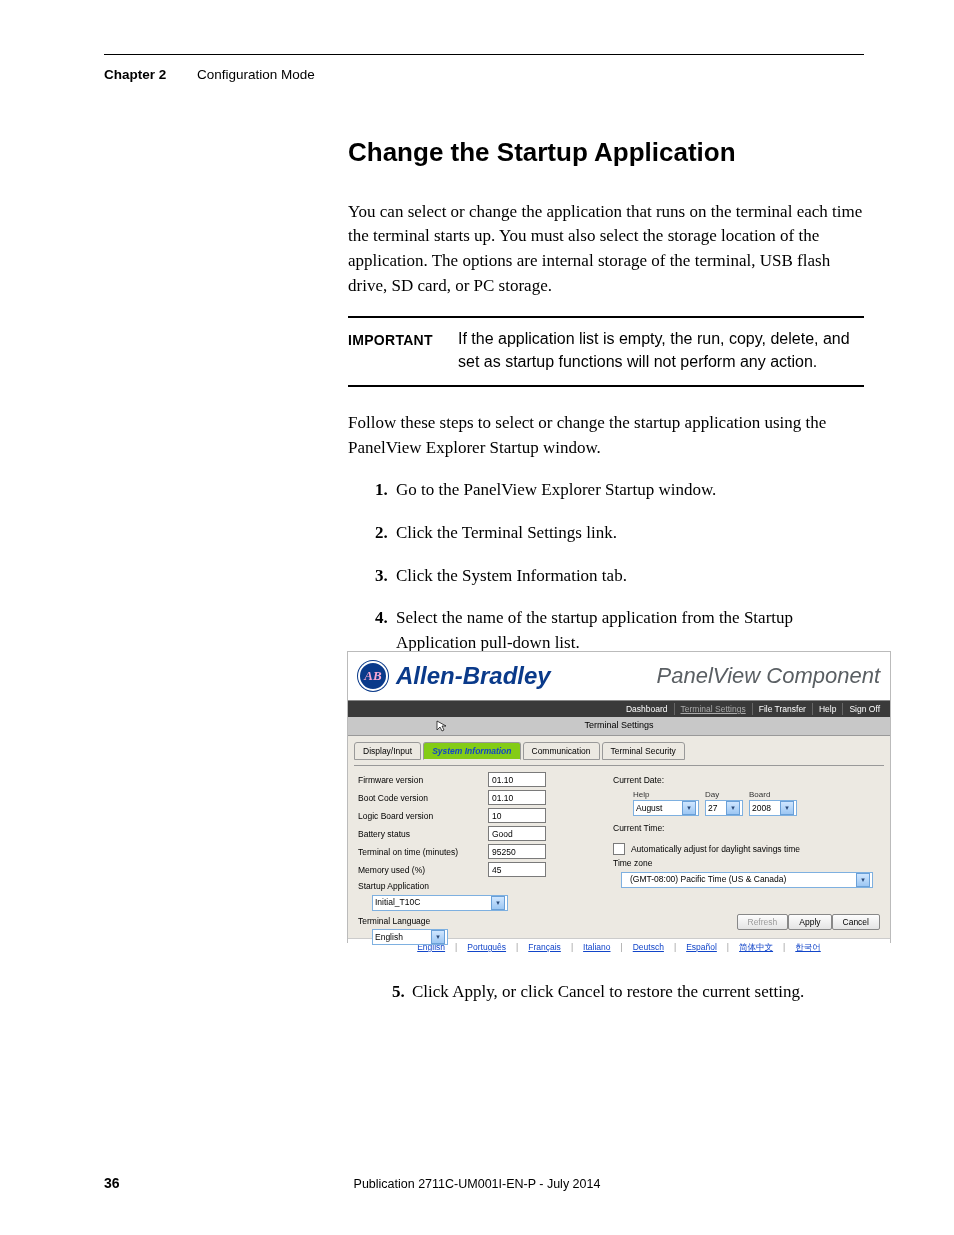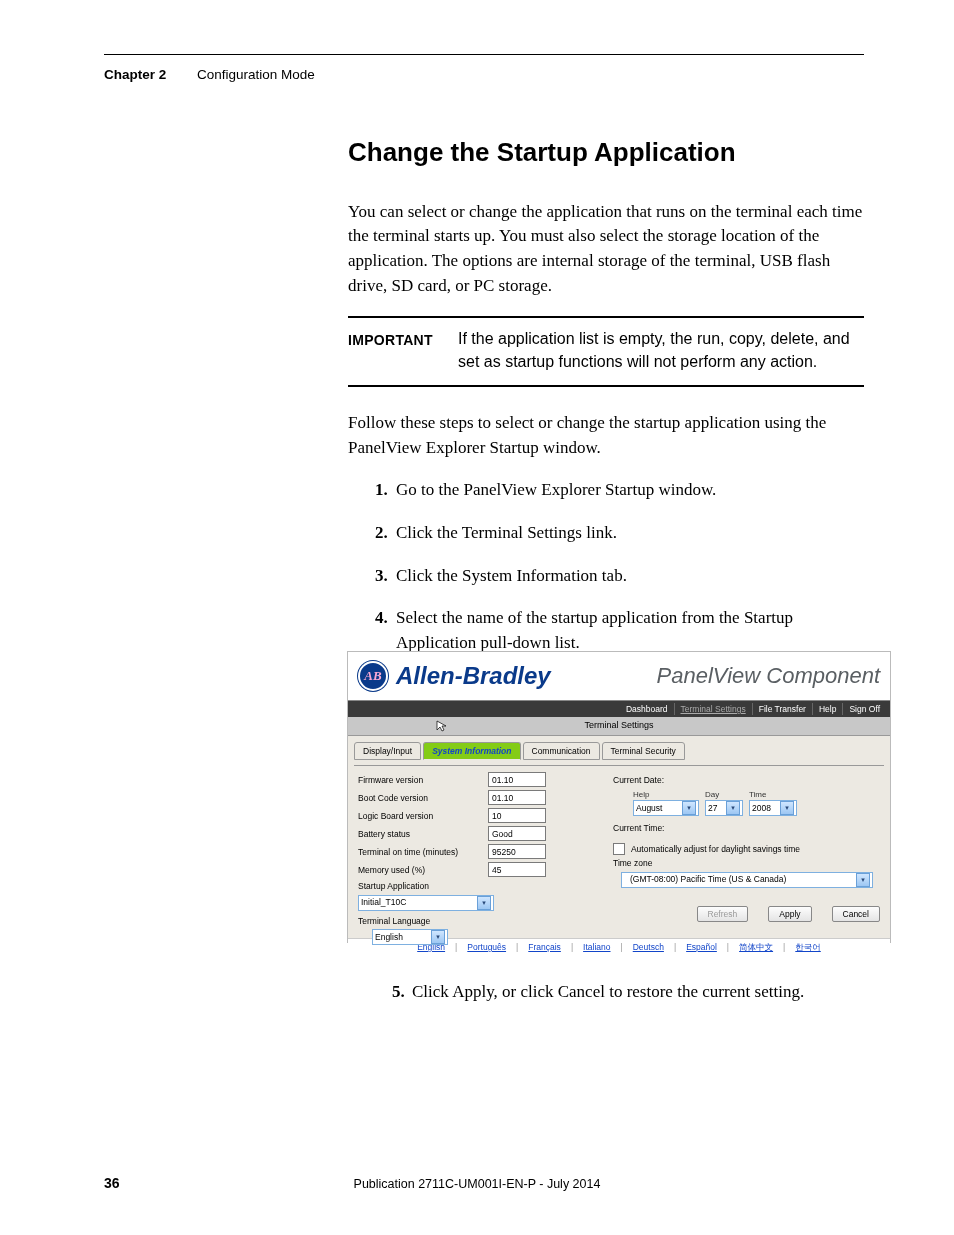--- a/index.html
+++ b/index.html
@@ -79,21 +79,21 @@
   .frow { display:flex; align-items:center; margin-bottom:3px; }
   .flabel { width:130px; font-size:8.5px; }
   .fval { border:1px solid #7a7a7a; background:#fff; height:13px; font-size:8.5px; padding:0 3px; min-width:50px; display:flex; align-items:center; }
   .fsel { border:1px solid #7eb0e0; background:#fff; height:14px; font-size:8.5px; padding:0 2px; display:flex; align-items:center; justify-content:space-between; }
   .ddbtn { width:12px; height:12px; background: linear-gradient(#cfe6ff,#9dc7f3); border:1px solid #6aa0d8; display:flex; align-items:center; justify-content:center; font-size:7px; color:#2a4a7a; }
 
   .sublabel { font-size:8.5px; margin:2px 0 2px 0; }
   .inline { display:flex; gap:6px; align-items:flex-end; }
   .smlbl { font-size:8px; color:#333; text-align:left; }
 
-  .btns { position:absolute; right:10px; bottom:16px; display:flex; gap:20px;justify-content:space-between; }
+  .btns { position:absolute; right:10px; bottom:8px; display:flex; gap:0;justify-content:space-between; }
   .btn { border:1px solid #888; background:linear-gradient(#fdfdfd,#e4e4e4); padding:1px 10px; font-size:8.5px; border-radius:2px; }
   .btn.disabled { color:#9a9a9a; }
 
   .langbar { background:#fff; height:16px; display:flex; align-items:center; justify-content:center; gap:10px; font-size:8.5px; border-top:1px solid #ccc; }
   .langbar span { color:#1245c9; text-decoration:underline; cursor:default; }
   .langbar span.cur { color:#1245c9; text-decoration:underline; }
   .langbar .sep { color:#999; text-decoration:none; }
 
   .chk { width:10px; height:10px; border:1px solid #7a7a7a; background:#fff; display:inline-block; vertical-align:middle; margin-right:4px; }
 
@@ -182,21 +182,21 @@
           </div>
         <div class="frow">
             <div class="flabel">Terminal on time (minutes)</div>
             <div class="fval">95250</div>
           </div>
         <div class="frow">
             <div class="flabel">Memory used (%)</div>
             <div class="fval">45</div>
           </div>
         <div class="sublabel">Startup Application</div>
-        <div class="fsel wide" style="width:130px; ">
+        <div class="fsel wide" style="width:130px; margin-left:14px;">
           <span>Initial_T10C</span>
           <span class="ddbtn">▾</span>
         </div>
         <div class="sublabel" style="margin-top:4px;">Terminal Language</div>
         <div class="fsel" style="width:70px; margin-left:14px;">
           <span>English</span>
           <span class="ddbtn">▾</span>
         </div>
       </div>
 
@@ -211,21 +211,21 @@
               </div>
           </div>
           <div>
             <div class="smlbl">Day</div>
             <div class="fsel" style="width:32px;">
                 <span>27</span>
                 <span class="ddbtn">▾</span>
               </div>
           </div>
           <div>
-            <div class="smlbl">Time</div>
+            <div class="smlbl">Board</div>
             <div class="fsel" style="width:42px;">
                 <span>2008</span>
                 <span class="ddbtn">▾</span>
               </div>
           </div>
         </div>
 
         <div class="sublabel" style="margin-top:6px;">Current Time:</div>
 
         <div class="sublabel" style="margin-top:8px;">

